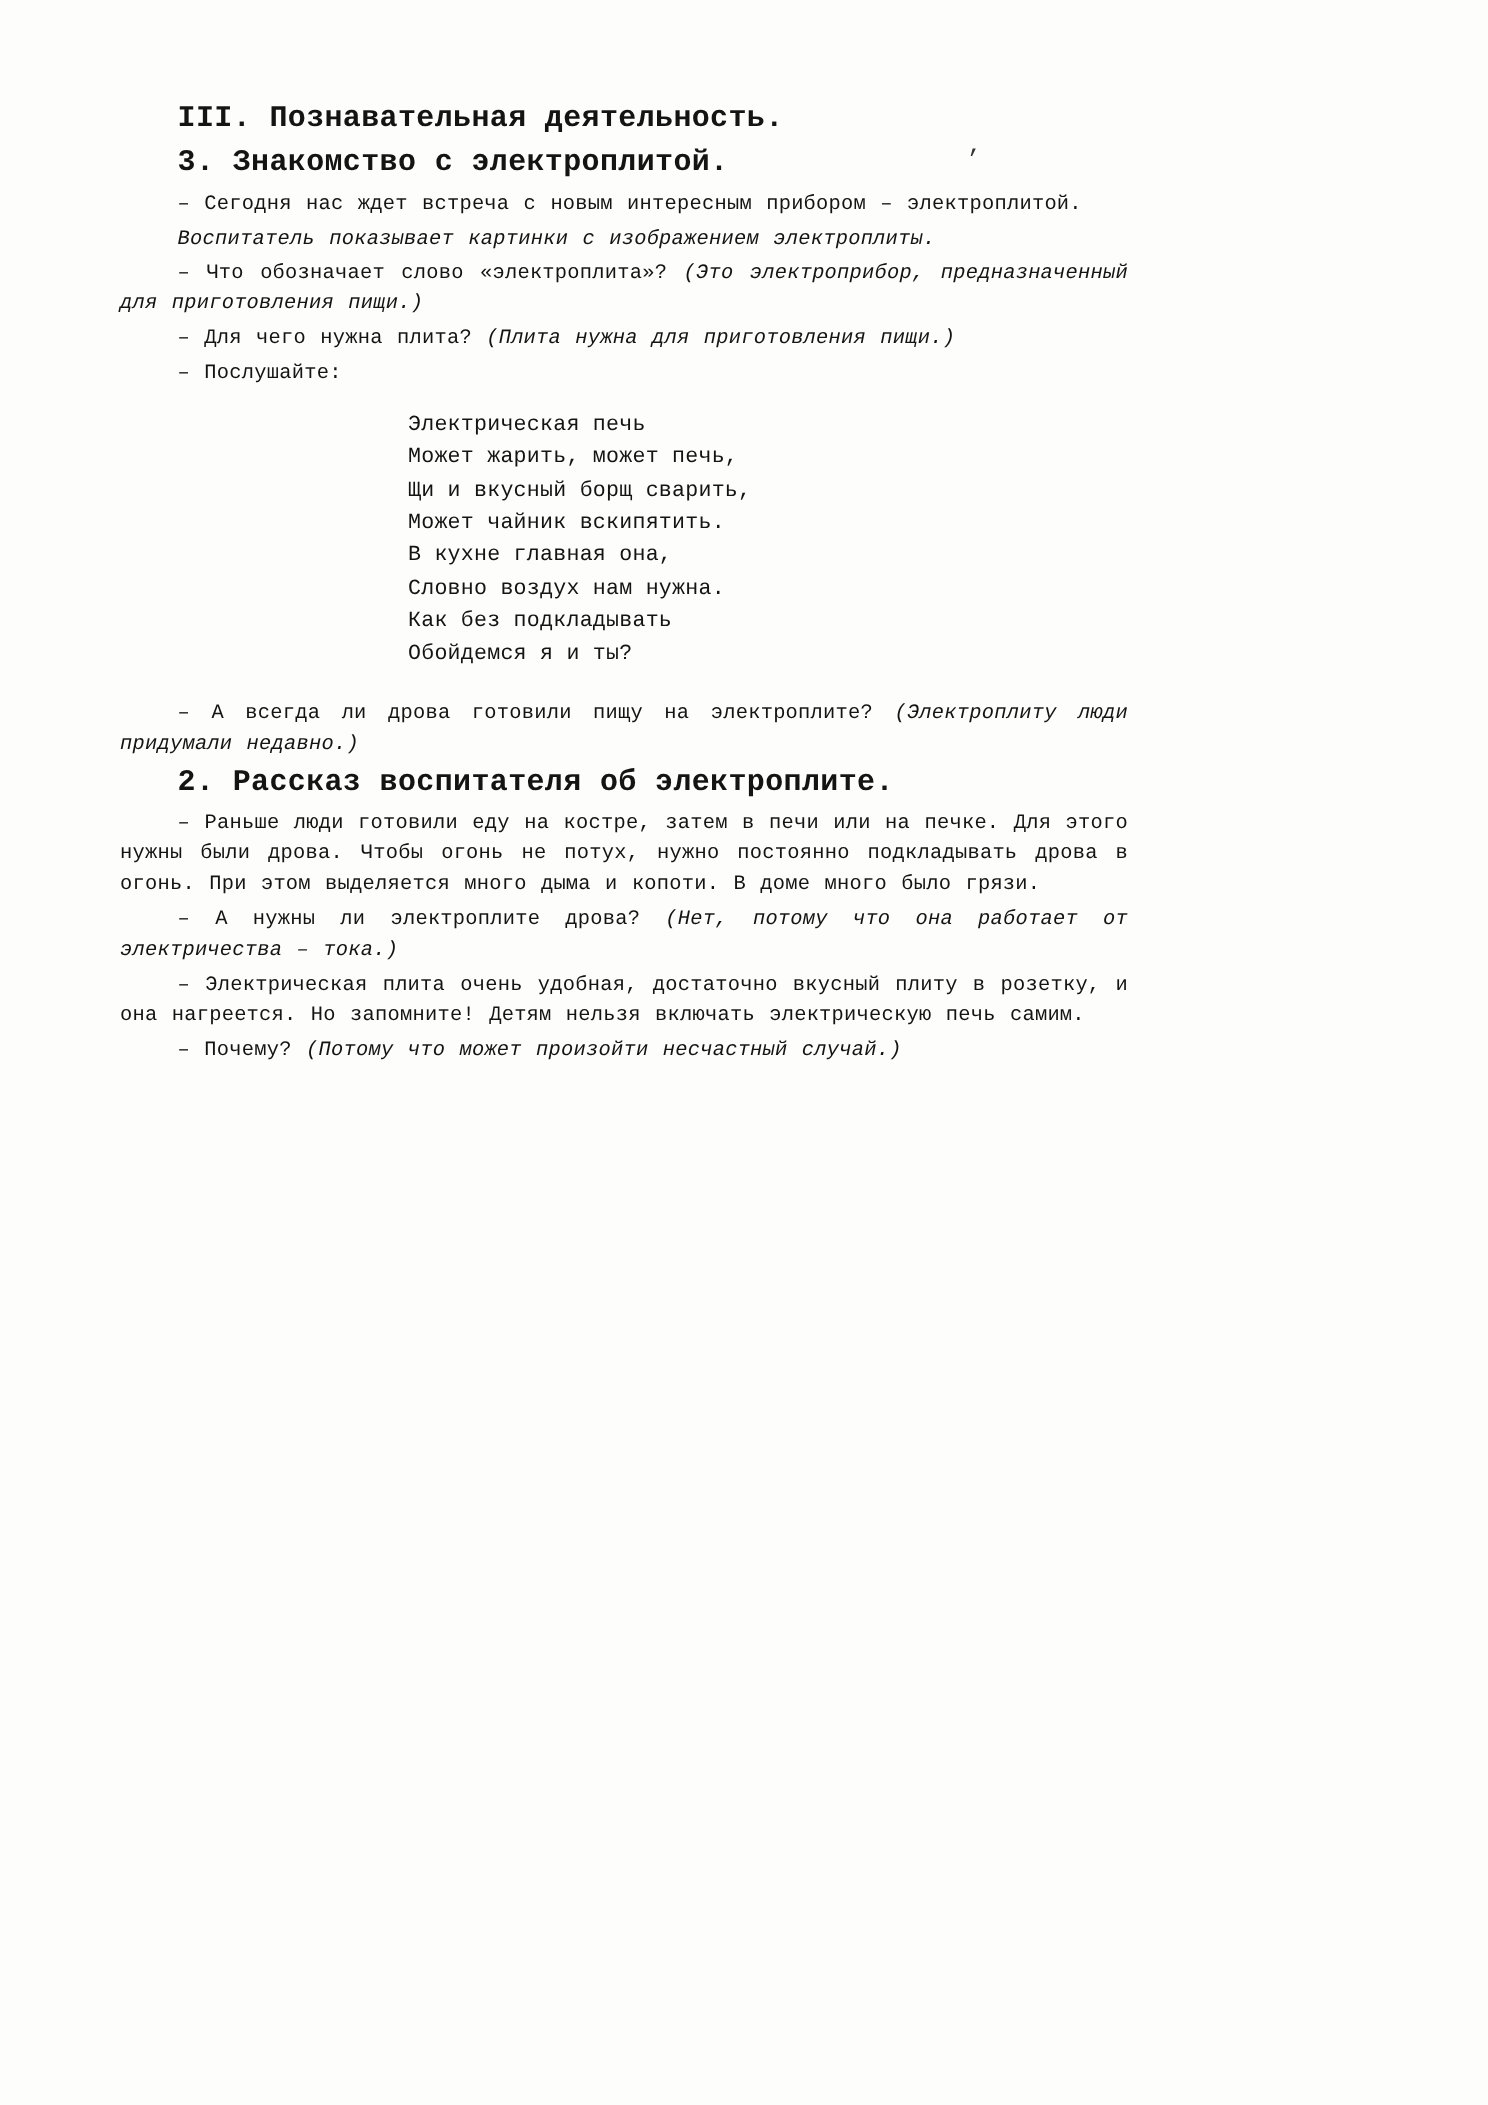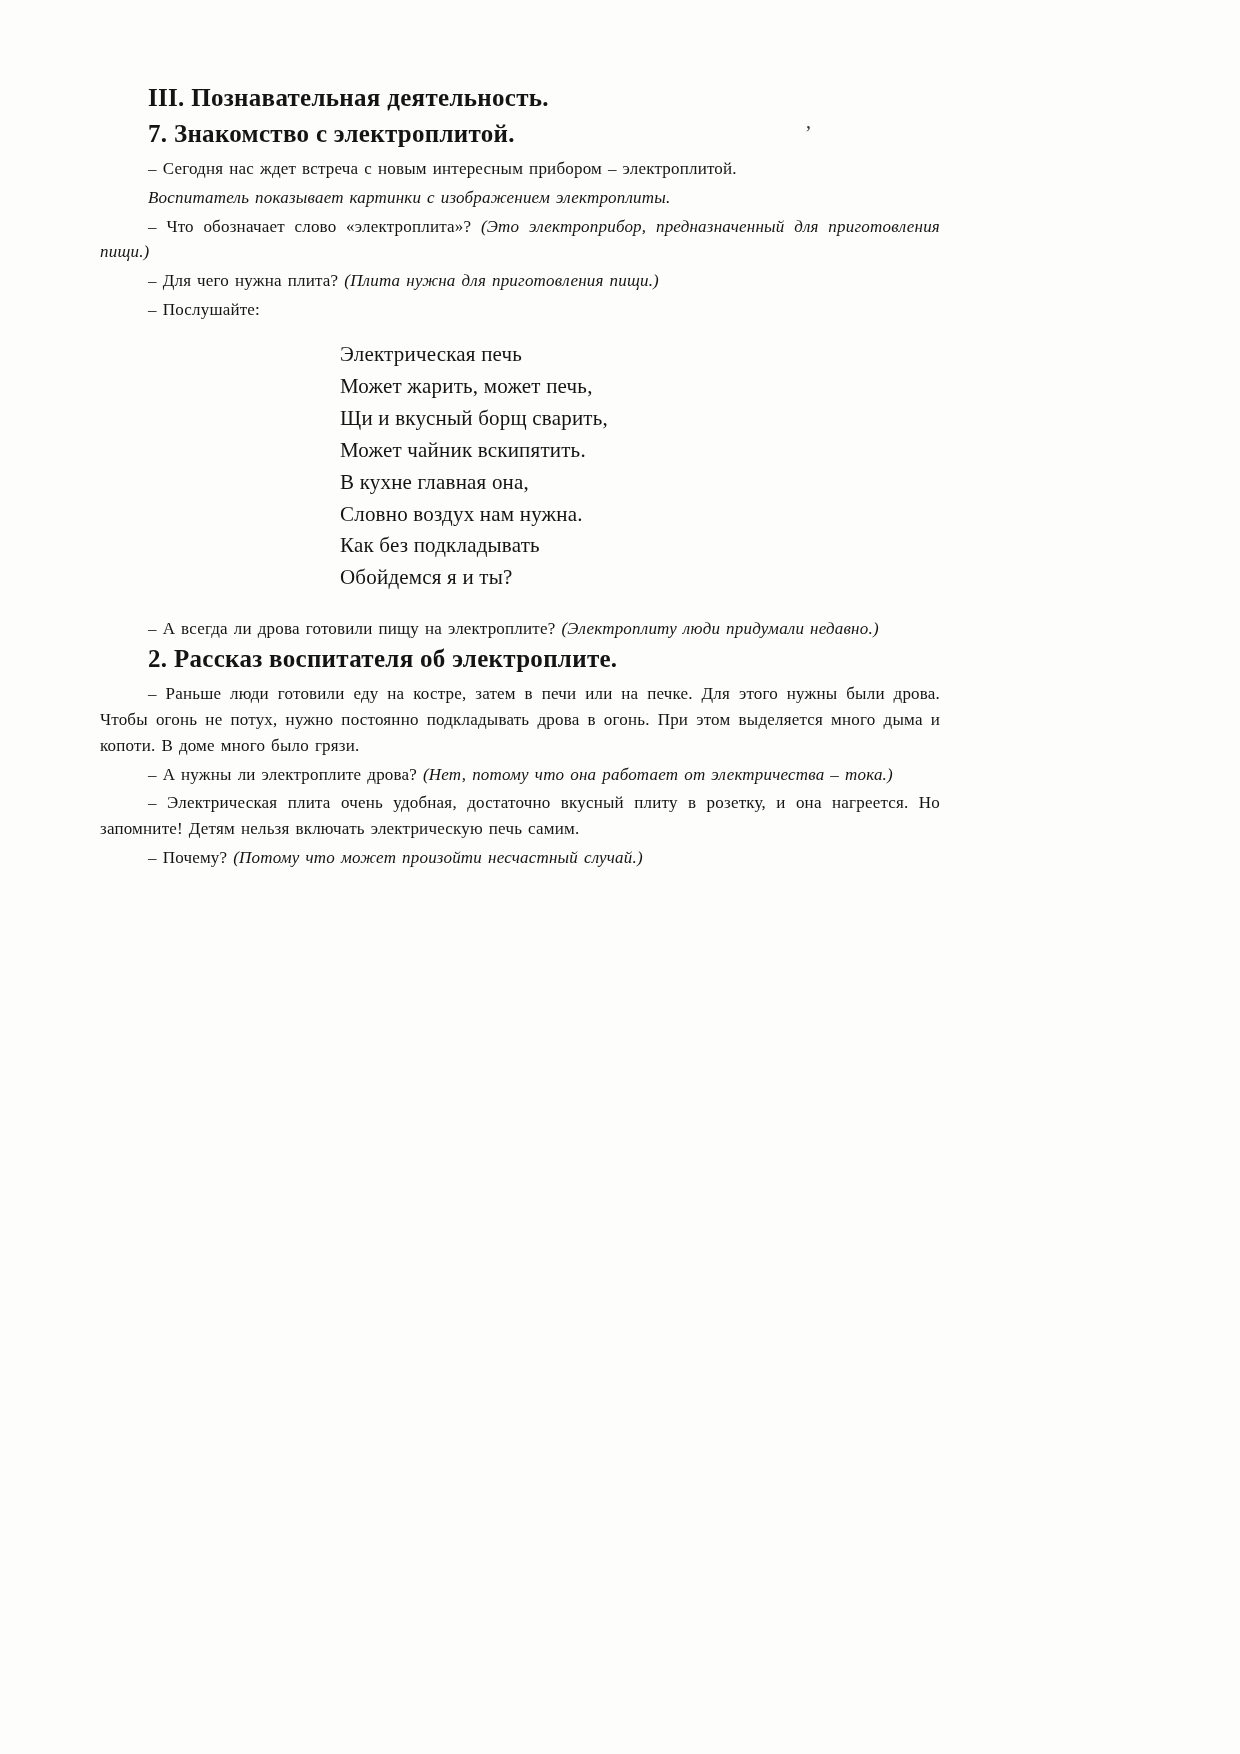--- a/index.html
+++ b/index.html
@@ -1,15 +1,15 @@
 <!DOCTYPE html>
 <html><head>
 <meta charset="utf-8">
 <style>
-  * { box-sizing: border-box; }
+  * { box-sizing: border-box; font-family: Liberation Mono, monospace; }
   html, body {
     margin: 0;
     padding: 0;
     background: #ffffff;
   }
   .page {
     position: relative;
     width: 1240px;
     height: 1754px;
     background: #fdfdfc;
@@ -40,21 +40,21 @@
     margin: 0 0 8px 0;
     letter-spacing: 0.3px;
   }
   .heading.story {
   }
   .italic {
     font-style: italic;
   }
   .poem {
     margin: 16px 0 22px 240px;
-    font-size: 21px;
+    font-size: 18px;
     line-height: 1.52;
     letter-spacing: 0.2px;
   }
   .poem-line {
     white-space: nowrap;
   }
   .speck {
     position: absolute;
     top: 122px;
     left: 805px;
@@ -64,21 +64,21 @@
 </style>
 </head>
 <body>
 
 <div class="page">
   <span class="speck">’</span>
   <div class="content">
 
     <h2 class="heading">III. Познавательная деятельность.</h2>
 
-    <h3 class="heading">7. Знакомство с электроплитой.</h3>
+    <h3 class="heading">3. Знакомство с электроплитой.</h3>
 
     <p class="para">– Сегодня нас ждет встреча с новым интересным прибором – электроплитой.</p>
 
     <p class="para italic">Воспитатель показывает картинки с изображением электроплиты.</p>
 
     <p class="para"><span>– Что обозначает слово «электроплита»? </span><span class="italic">(Это электроприбор, предназначенный для приготовления пищи.)</span></p>
 
     <p class="para"><span>– Для чего нужна плита? </span><span class="italic">(Плита нужна для приготовления пищи.)</span></p>
 
     <p class="para">– Послушайте:</p>

